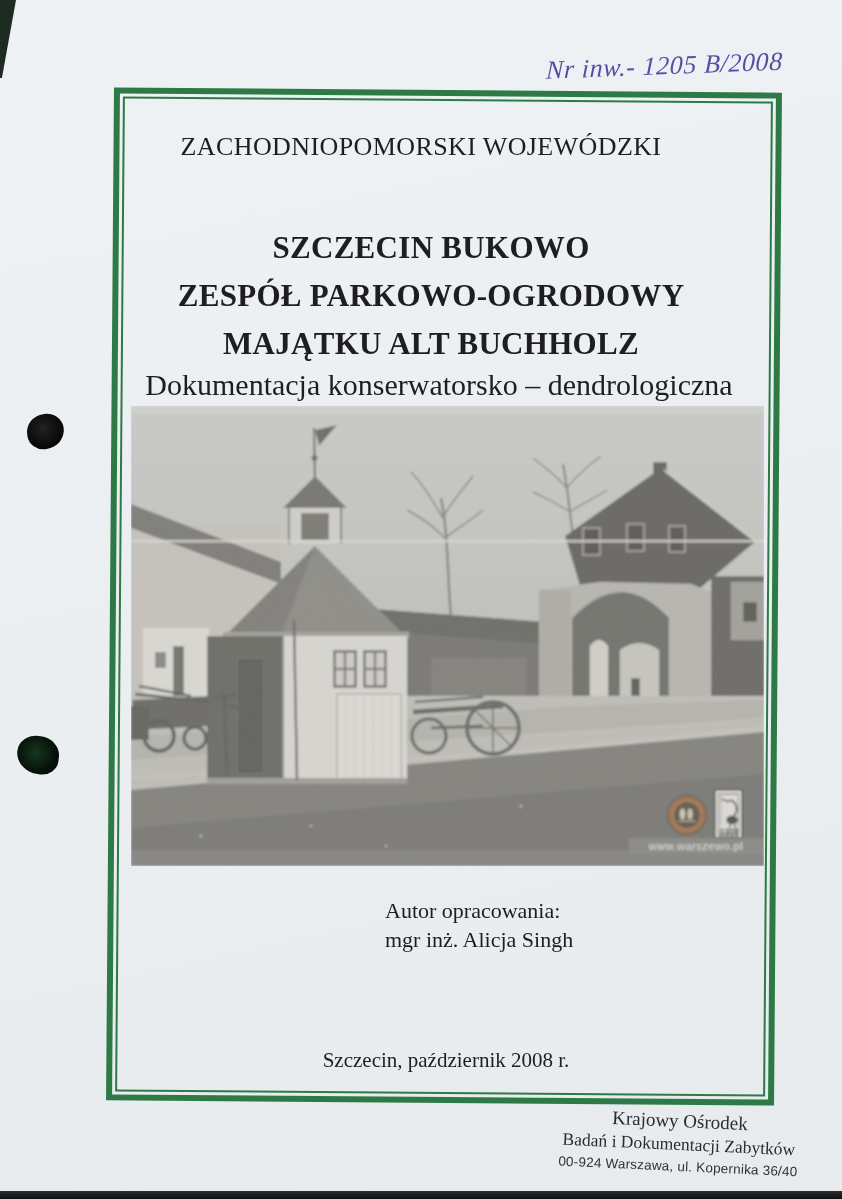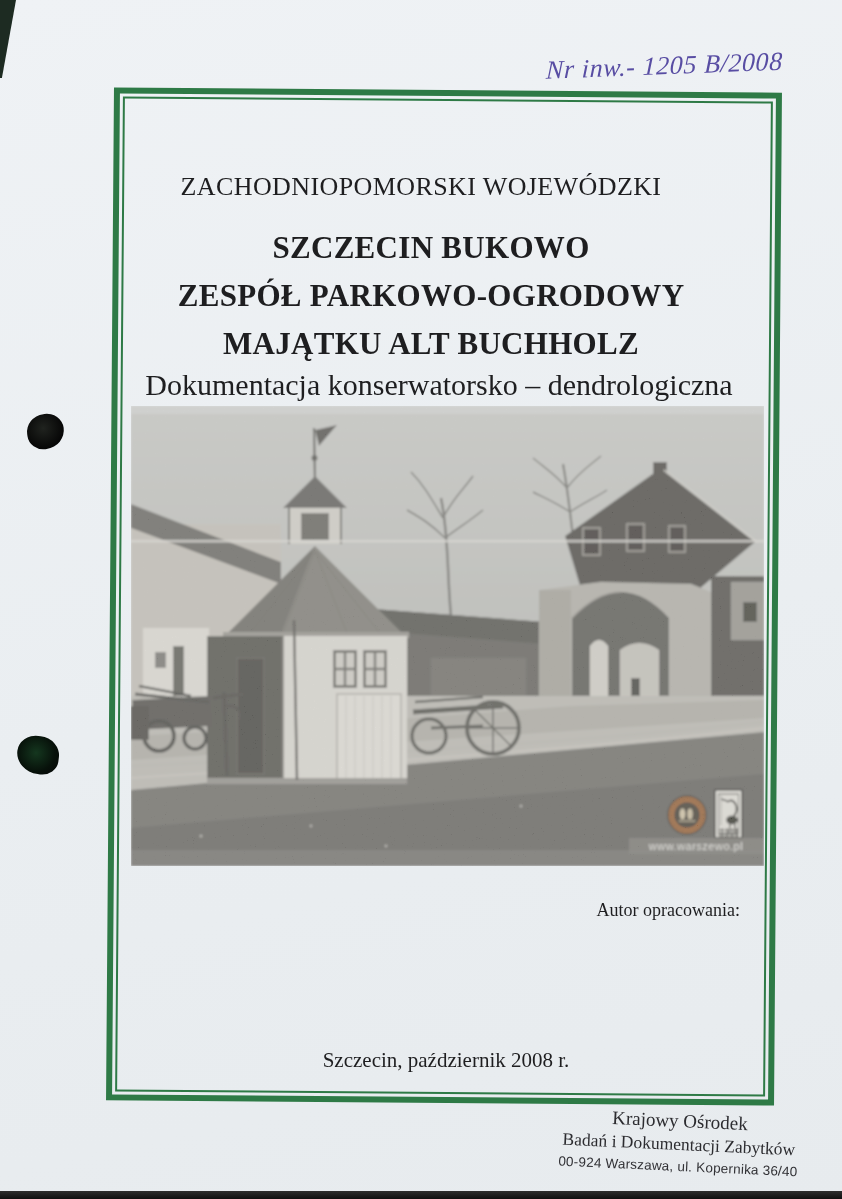--- a/index.html
+++ b/index.html
@@ -12,28 +12,28 @@
     background:#1d2b22; clip-path:polygon(0 0,100% 0,12% 100%,0 100%); }
   .bottom-edge { position:absolute; left:0; top:1191px; width:842px; height:8px;
     background:linear-gradient(#2e2e2e,#0f0f0f); }
   .frame { position:absolute; left:110px; top:90px; width:656px; height:1001px;
     border:6px solid #2e7a46; transform:rotate(0.45deg); }
   .frame-inner { position:absolute; inset:3px; border:2px solid #2e7a46; }
   .hand-note { position:absolute; left:546px; top:50px; width:300px; white-space:nowrap;
     font-style:italic; font-size:26px; letter-spacing:0.6px; color:#584da3;
     transform:rotate(-2.2deg) skewX(-4deg); }
   .issuer { position:absolute; left:0; top:128px; width:842px; text-align:center;
-    font-size:26px; line-height:37px; letter-spacing:0.4px;margin-top:40px; }
+    font-size:26px; line-height:37px; letter-spacing:0.4px; }
   .main-title { position:absolute; left:10px; top:224px; width:842px; text-align:center;
     font-size:31px; font-weight:bold; line-height:48px; letter-spacing:0.3px; }
   .subtitle { position:absolute; left:18px; top:368px; width:842px; text-align:center;
     font-size:30px; }
   .photo { position:absolute; left:131px; top:406px; width:633px; height:460px; }
-  .credits { position:absolute; left:385px; top:896px; width:355px; text-align:right;
-    font-size:18px; line-height:29px; }
+  .credits { position:absolute; left:385px; top:896px; width:355px; 
+    font-size:22px; line-height:29px; }
   .dateline { position:absolute; left:25px; top:1048px; width:842px; text-align:center;
     font-size:21px; }
   .stamp { position:absolute; left:548px; top:1110px; width:262px; text-align:center;
     transform:rotate(2.6deg); color:#2c2c30; }
   .stamp .s1 { font-size:19px; }
   .stamp .s2 { font-size:17.5px; margin-top:2px; }
   .stamp .s3 { font-family:"Liberation Sans","DejaVu Sans",sans-serif; font-size:13.5px;
     margin-top:4px; letter-spacing:0.2px; color:#323236; }
   .hole { position:absolute; }
   .hole.h1 { left:27px; top:414px; width:37px; height:35px;
@@ -254,20 +254,21 @@
           <text x="565" y="444" text-anchor="middle" font-family="Liberation Sans, DejaVu Sans, sans-serif" font-size="11" letter-spacing="0.5" fill="#ecebe6">www.warszewo.pl</text>
         </g>
       </g>
 
       <rect x="0" y="0" width="633" height="460" filter="url(#grain)" opacity="0.4"></rect>
     </svg>
   </div>
 
   <div class="credits">
     <div>Autor opracowania:</div>
+    <div>mgr inż. Alicja Singh</div>
   </div>
 
   <div class="dateline">Szczecin, październik 2008 r.</div>
 
   <div class="stamp">
     <div class="s1">Krajowy Ośrodek</div>
     <div class="s2">Badań i Dokumentacji Zabytków</div>
     <div class="s3">00-924 Warszawa, ul. Kopernika 36/40</div>
   </div>
 

